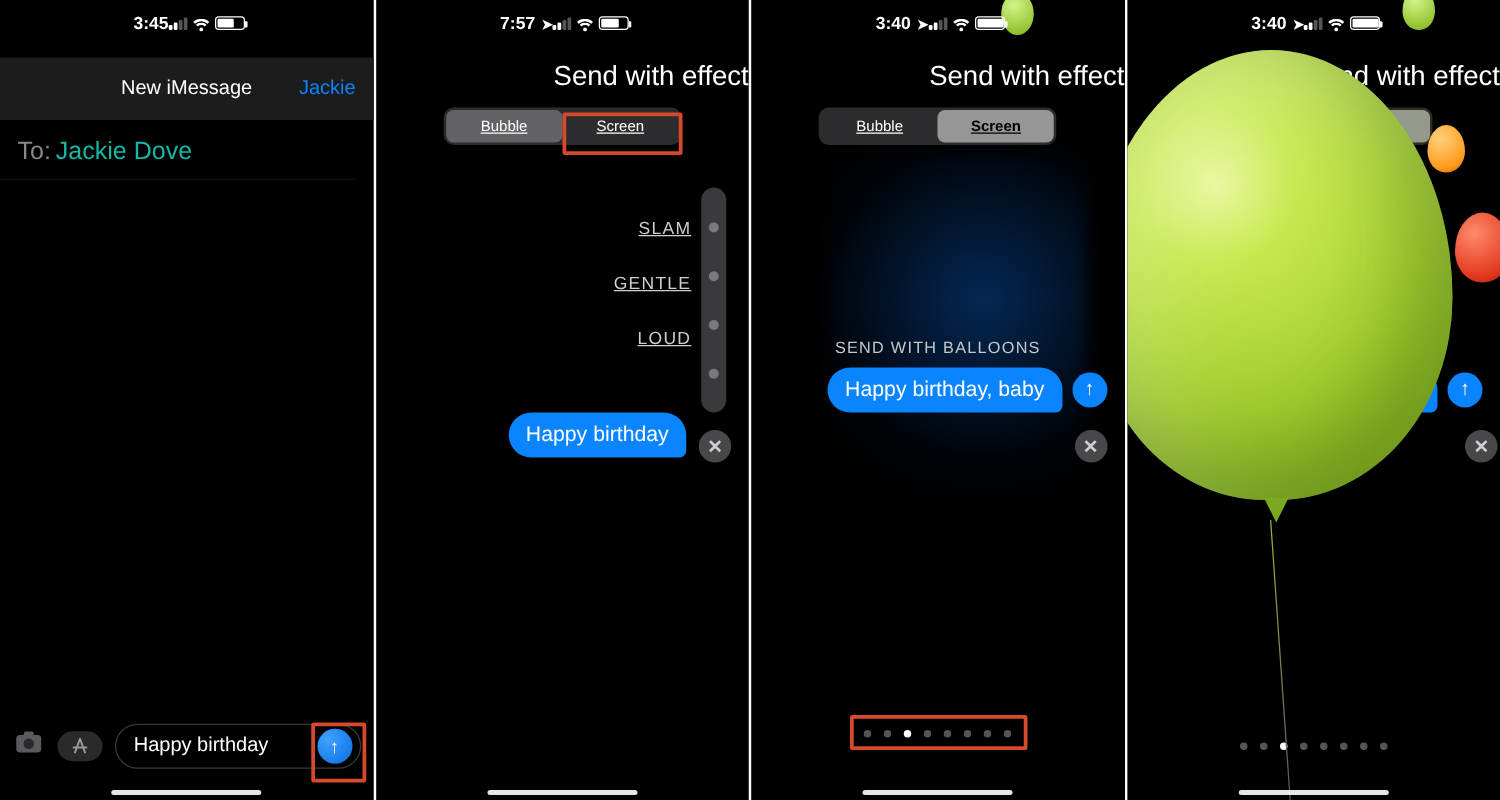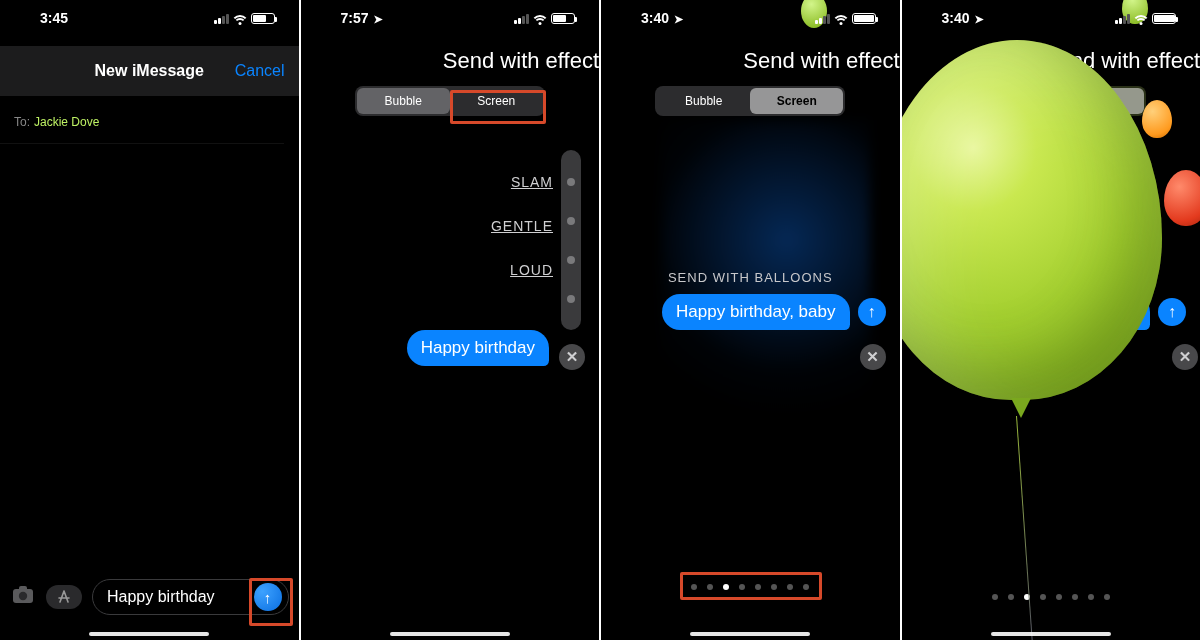--- a/index.html
+++ b/index.html
@@ -21,24 +21,24 @@
     background: #000;
     color: #fff;
     overflow: hidden;
     border-right: 2px solid #fff;
   }
   .phone:last-child { border-right: none; }
 
   
   .status {
     position: absolute;
-    top: 0; left: 16px; right: 0;
+    top: 0; left: 4px; right: 0;
     height: 36px;
     display: flex;
-    justify-content: space-between;
+    justify-content: center;
     align-items: center;
     padding: 0 24px;
     font-size: 14px;
     font-weight: 600;
     z-index: 20;
   }
   .status .right-icons { display: flex; align-items: center; gap: 4px; }
   .status .loc-icon { font-size: 11px; margin-left: 2px; }
 
   .signal {
@@ -74,30 +74,30 @@
   .battery .fill{ position:absolute; left:1px; top:1px; bottom:1px; background:#fff; border-radius:1px;}
   .bat-70 .fill{ width:60%; }
   .bat-full .fill{ width:95%; }
 
   
   .s1 .nav {
     position:absolute; top:46px; left:0; right:0; height:50px;
     background:#1c1c1d;
     display:flex; align-items:center; justify-content:center;
   }
-  .s1 .nav-title{ font-size:16px; font-weight:700; color:#fff;}
+  .s1 .nav-title{ font-size:16px; font-weight:400; color:#fff;}
   .s1 .nav-cancel{ position:absolute; right:14px; color:#0a84ff; font-size:16px;}
   .s1 .to-row{
     position:absolute; top:100px; left:0; right:15px; height:44px;
     border-bottom:1px solid #111;
     display:flex; align-items:center; padding:0 14px;
-    font-size:12px;
+    font-size:20px;
   }
   .s1 .to-label{ color:#888; margin-right:4px;}
-  .s1 .to-name{ color:#bef264;}
+  .s1 .to-name{ color:#14b8a6;}
   .s1 .compose-bar{
     position:absolute; bottom:18px; left:0; right:0; height:50px;
     display:flex; align-items:center; padding:0 10px; gap:10px;
   }
   .s1 .icon-btn{
     color:#888; font-size:20px; width:26px; text-align:center;
   }
   .s1 .pill{
     width:36px;height:24px;border-radius:12px;background:#2a2a2c;
     display:flex;align-items:center;justify-content:center;color:#888;font-size:14px;font-weight:700;
@@ -122,21 +122,21 @@
   .fx-head{
     position:absolute; top:48px; left:0; right:0; text-align:right;
   }
   .fx-title{ font-size:22px; font-weight:400; color:#fff;}
   .seg{
     margin:12px auto 0; width:190px; height:30px; border-radius:8px;
     background:#2c2c2e; display:flex; padding:2px; font-size:12px;
   }
   .seg-half{
     flex:1; display:flex; align-items:center;justify-content:center;
-    border-radius:6px; color:#fff;
+    border-radius:6px; color:#fff;text-decoration:underline;
   }
   .seg-half.sel{ background:#636366;}
   .seg.light .seg-half{ color:#fff;}
   .seg.light .seg-half.sel{ background:rgba(255,255,255,.5); color:#000; font-weight:600;}
 
   
   .s2 .opts{
     position:absolute; right:46px; top:160px; text-align:right;
     color:#cfcfd1; font-size:14px; letter-spacing:1px;
   }
@@ -263,21 +263,21 @@
             <span class="dot"></span>
           </span>
         <span class="battery bat-70">
             <span class="fill"></span>
           </span>
       </span>
     </div>
 
     <div class="nav">
       <span class="nav-title">New iMessage</span>
-      <span class="nav-cancel">Cancel</span>
+      <span class="nav-cancel">Jackie</span>
     </div>
 
     <div class="to-row">
       <span class="to-label">To:</span>
       <span class="to-name">Jackie Dove</span>
     </div>
 
     <div class="compose-bar">
       <span class="icon-btn">
         <svg width="22" height="18" viewBox="0 0 22 18">

